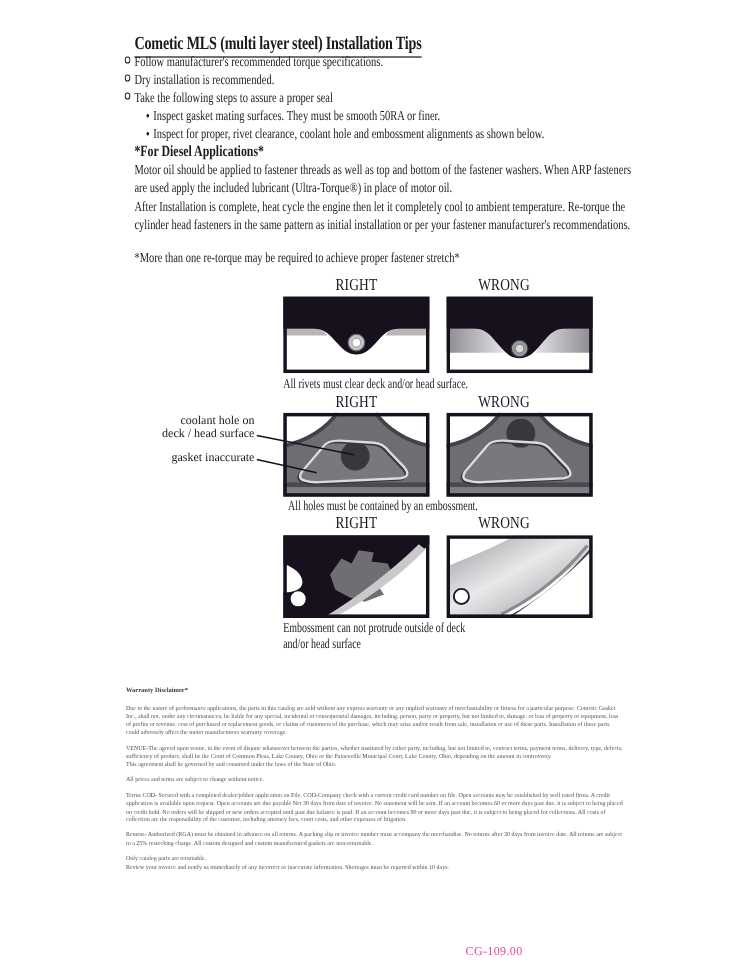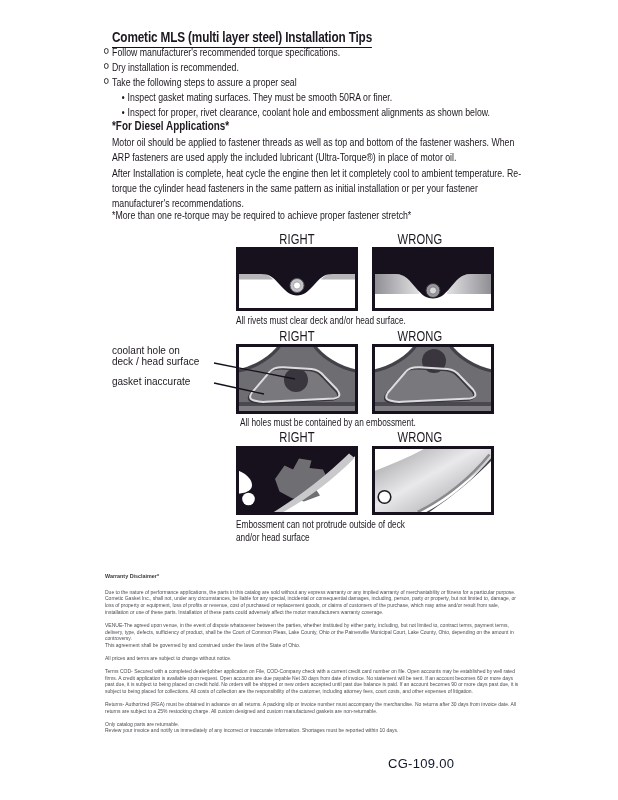--- a/index.html
+++ b/index.html
@@ -1,38 +1,38 @@
 <!DOCTYPE html>
 <html><head>
 <meta charset="utf-8">
 <style>
   html,body{margin:0;padding:0;background:#fff;}
   .page{position:relative;width:618px;height:800px;background:#ffffff;overflow:hidden;
-        font-family:Liberation Sans, sans-serif;color:#1d1820;}
+        font-family:Liberation Serif, serif;color:#1d1820;}
   .abs{position:absolute;}
   .nw{white-space:nowrap;}
   .cond{transform:scaleX(0.76);transform-origin:0 0;}
   .cond72{transform:scaleX(0.72);transform-origin:0 0;}
   .condc{transform:scaleX(0.80);transform-origin:50% 50%;}
   .title{font-size:15.5px;font-weight:bold;letter-spacing:-0.2px;
          border-bottom:1.8px solid #17111d;padding-bottom:2px;}
   .body-line{font-size:11.5px;line-height:15px;}
   .para{font-size:11.5px;line-height:15px;width:545px;}
   .marker-o{display:inline-block;width:3.6px;height:3.6px;border:1px solid #1d1820;
             border-radius:50%;vertical-align:2px;margin-right:5px;}
   .marker-f{display:inline-block;width:3.4px;height:3.4px;background:#1d1820;
             border-radius:50%;vertical-align:2px;margin-right:4px;}
   .section-head{font-size:13px;font-weight:bold;}
   .fig-label{width:122px;text-align:center;font-size:14px;letter-spacing:0.2px;}
   .caption{font-size:11.5px;line-height:13px;white-space:pre-line;}
-  .ann{font-size:10px;line-height:10.5px;text-align:left;width:100px;white-space:pre-line;}
+  .ann{font-size:10px;line-height:10.5px;text-align:right;width:100px;white-space:pre-line;}
   .legal{width:414px;font-size:5px;line-height:6.7px;color:#4e4b50;}
   .legal h4{font-size:5.4px;margin:0 0 9px 0;color:#3c393e;}
   .legal p{margin:0 0 6.3px 0;white-space:pre-line;}
-  .docnum{font-size:13px;color:#0f172a;letter-spacing:0.3px;}
+  .docnum{font-size:10px;color:#ec4899;letter-spacing:0.3px;margin-top:32px;}
   svg{display:block;}
 </style>
 </head>
 <body>
 
 <div class="page">
 
   <div class="abs nw cond" style="left:112px;top:28px;">
     <span class="title">Cometic MLS (multi layer steel) Installation Tips</span>
   </div>

